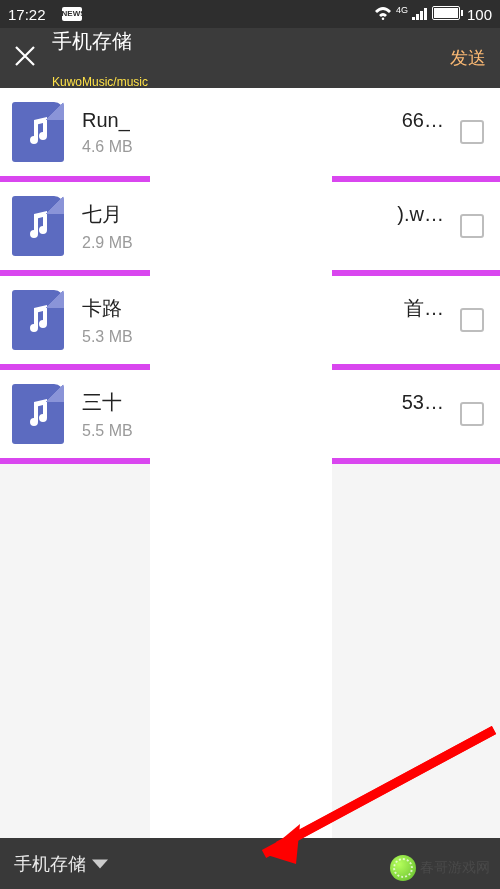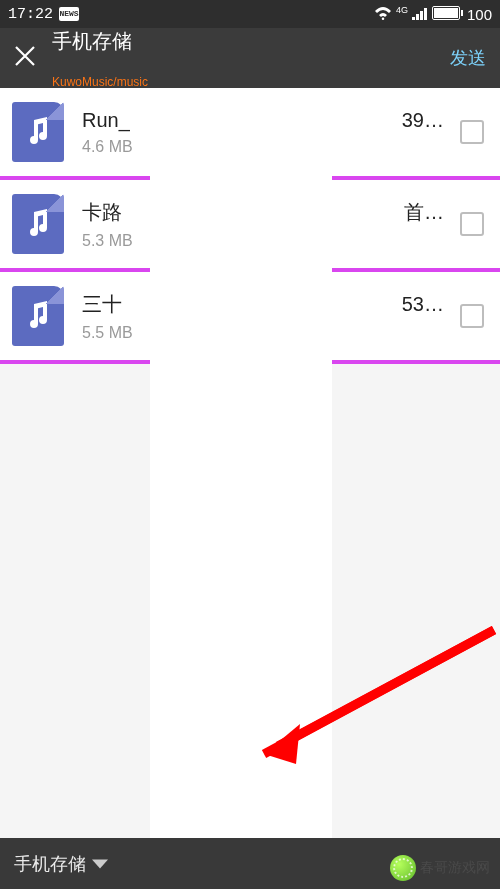--- a/index.html
+++ b/index.html
@@ -4,47 +4,47 @@
 <style>
   * { margin: 0; padding: 0; box-sizing: border-box; }
   html, body { width: 500px; height: 889px; overflow: hidden; font-family: -apple-system, "Helvetica Neue", Arial, sans-serif; position: relative; }
   body { background: #f5f5f5; }
 
   .status-bar {
     height: 28px; background: #2e2e2e; color: #fff;
     display: flex; align-items: center; padding: 0 8px;
     font-size: 15px; font-weight: 500;
   }
-  .status-left { display: flex; align-items: center; gap: 6px; font-family: Liberation Mono, monospace; }
+  .status-left { display: flex; align-items: center; gap: 16px; }
   .status-right { margin-left: auto; display: flex; align-items: flex-start; gap: 4px; }
   .news-badge {
     width: 20px; height: 14px; background: #fff; color: #2e2e2e;
     font-size: 8px; line-height: 14px; text-align: center; border-radius: 2px;
     font-weight: bold;
   }
   .sig-4g { font-size: 9px; line-height: 9px; }
   .bat { display:inline-flex; align-items:center; }
   .bat-outer { width: 28px; height: 14px; border: 1.5px solid #fff; border-radius: 2px; position: relative; }
   .bat-inner { position:absolute; inset:1px; background:#fff; }
   .bat-cap { width:2px; height:6px; background:#fff; margin-left:1px; }
 
   .header {
     height: 60px; background: #3b3b3b; color: #fff;
     display: flex; align-items: center; padding: 0 14px;
   }
   .close-x { font-size: 26px; font-weight: 300; width: 30px; cursor:pointer; }
   .title-block { margin-left: 8px; display:flex; flex-direction:column; }
   .title-main { font-size: 20px; }
-  .title-sub { font-size: 12px; color: #f97316; margin-top: 20px; }
-  .send-btn { margin-left: auto; color: #7dd3fc; font-size: 18px; cursor:pointer; }
+  .title-sub { font-size: 12px; color: #fde047; margin-top: 20px; }
+  .send-btn { margin-left: auto; color: #fdba74; font-size: 18px; cursor:pointer; }
 
   .list { background:#fff; }
   .row {
     display:flex; align-items:center; padding: 14px 16px 14px 12px;
-    border-bottom: 4px solid #d946ef; cursor:pointer;
+    border-bottom: 6px solid #d946ef; cursor:pointer;
   }
   .icon-wrap {
     width: 52px; height: 60px; background:#5c6bc0; border-radius: 3px 10px 3px 3px;
     display:flex; align-items:center; justify-content:center; flex-shrink:0;
     position:relative;
   }
   .icon-wrap::after{
     content:""; position:absolute; top:0; right:0; width:18px; height:18px;
     background: linear-gradient(135deg, transparent 49%, #8a94d8 50%);
     border-top-right-radius:3px;
@@ -134,30 +134,46 @@
   <div class="row">
     <div class="icon-wrap">
       <svg width="26" height="30" viewBox="0 0 26 30">
           <path d="M9 3 L22 0 V19 A4 4 0 1 1 18 15 V6 L13 7.2 V23 A4 4 0 1 1 9 19 Z" fill="#fff"></path>
         </svg>
     </div>
     <div class="text-col">
       <div class="line1">
         <span class="name-left">Run_</span>
         <span class="gap"></span>
-        <span class="name-right">39…</span>
+        <span class="name-right">66…</span>
       </div>
       <div class="size">4.6 MB</div>
     </div>
     <div class="chk"></div>
   </div>
 
 
 
 
+  <div class="row">
+    <div class="icon-wrap">
+      <svg width="26" height="30" viewBox="0 0 26 30">
+          <path d="M9 3 L22 0 V19 A4 4 0 1 1 18 15 V6 L13 7.2 V23 A4 4 0 1 1 9 19 Z" fill="#fff"></path>
+        </svg>
+    </div>
+    <div class="text-col">
+      <div class="line1">
+        <span class="name-left">七月</span>
+        <span class="gap"></span>
+        <span class="name-right">).w…</span>
+      </div>
+      <div class="size">2.9 MB</div>
+    </div>
+    <div class="chk"></div>
+  </div>
 
   <div class="row">
     <div class="icon-wrap">
       <svg width="26" height="30" viewBox="0 0 26 30">
           <path d="M9 3 L22 0 V19 A4 4 0 1 1 18 15 V6 L13 7.2 V23 A4 4 0 1 1 9 19 Z" fill="#fff"></path>
         </svg>
     </div>
     <div class="text-col">
       <div class="line1">
         <span class="name-left">卡路</span>

